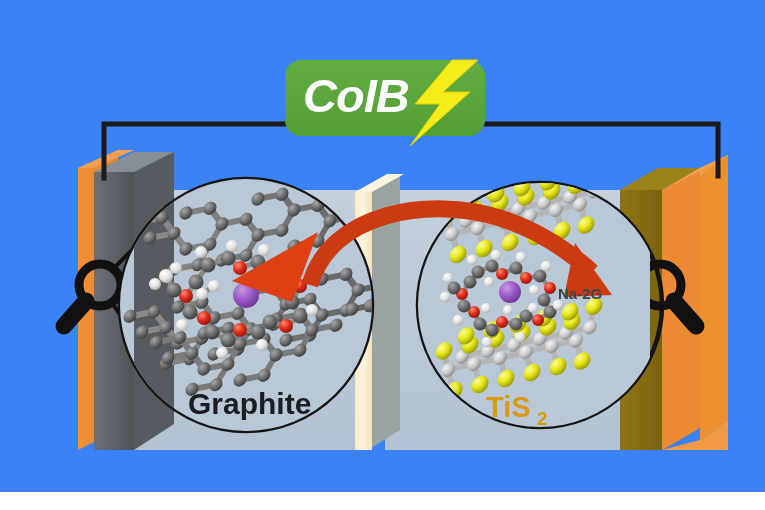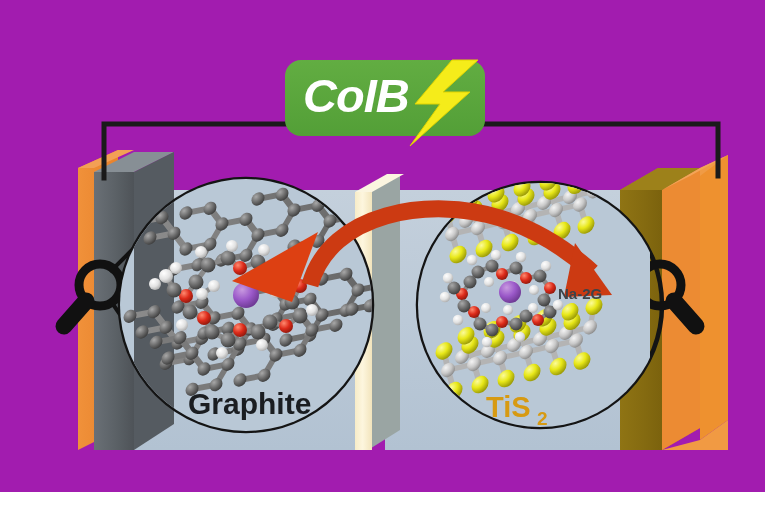--- a/index.html
+++ b/index.html
@@ -1,18 +1,18 @@
 <!DOCTYPE html>
 <html><head>
 <meta charset="utf-8">
 <style>
   html,body{margin:0;padding:0;background:#ffffff;}
   body{width:765px;height:510px;overflow:hidden;
        font-family:"Liberation Sans", sans-serif;}
-  #figure{position:relative;width:765px;height:492px;background:#a21caf;}
+  #figure{position:relative;width:765px;height:492px;background:#3b82f6;}
   svg.layer{position:absolute;left:0;top:0;width:765px;height:510px;}
 
   .badge-text{
     font-family:"Liberation Sans", sans-serif;
     font-weight:bold;font-style:italic;
     font-size:47px;fill:#ffffff;
     letter-spacing:-1px;
   }
   .lbl-graphite{
     font-family:"Liberation Sans", sans-serif;

